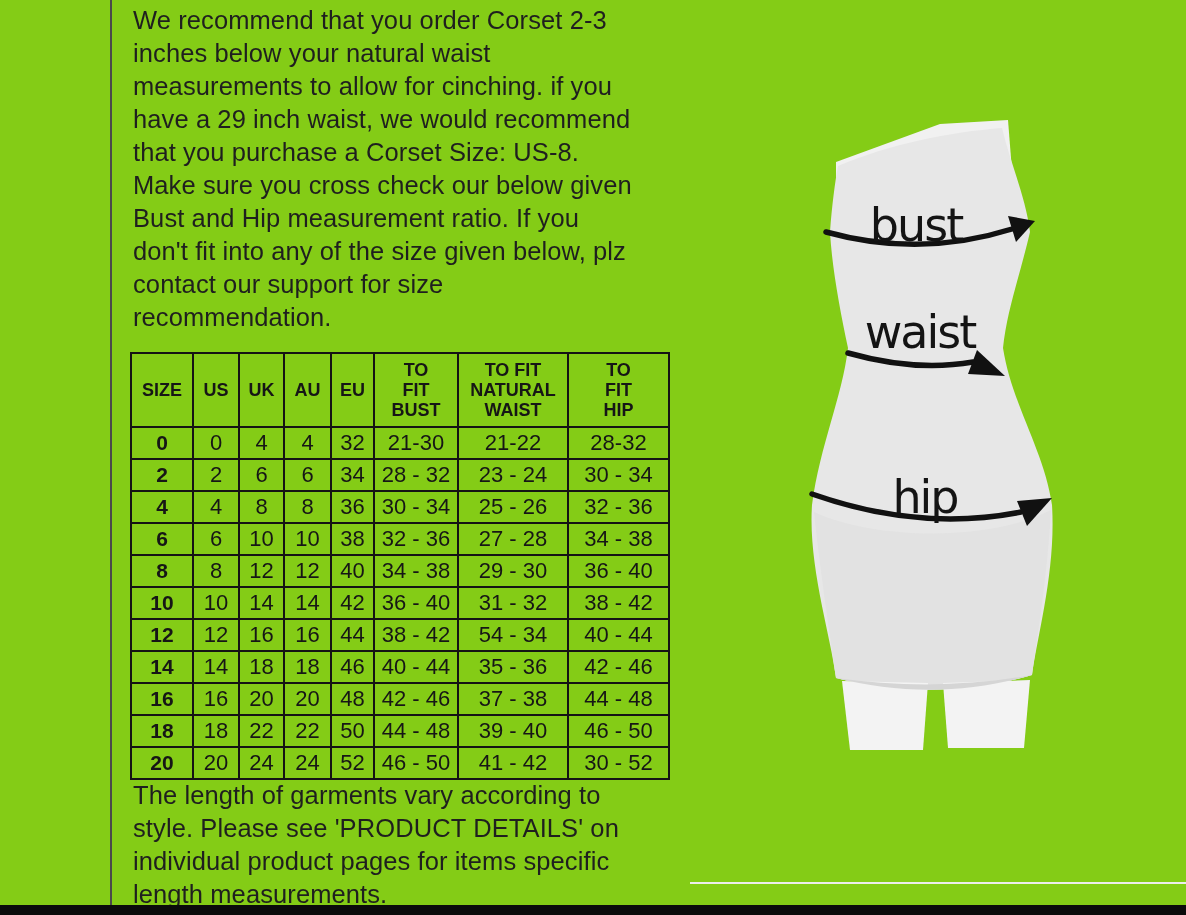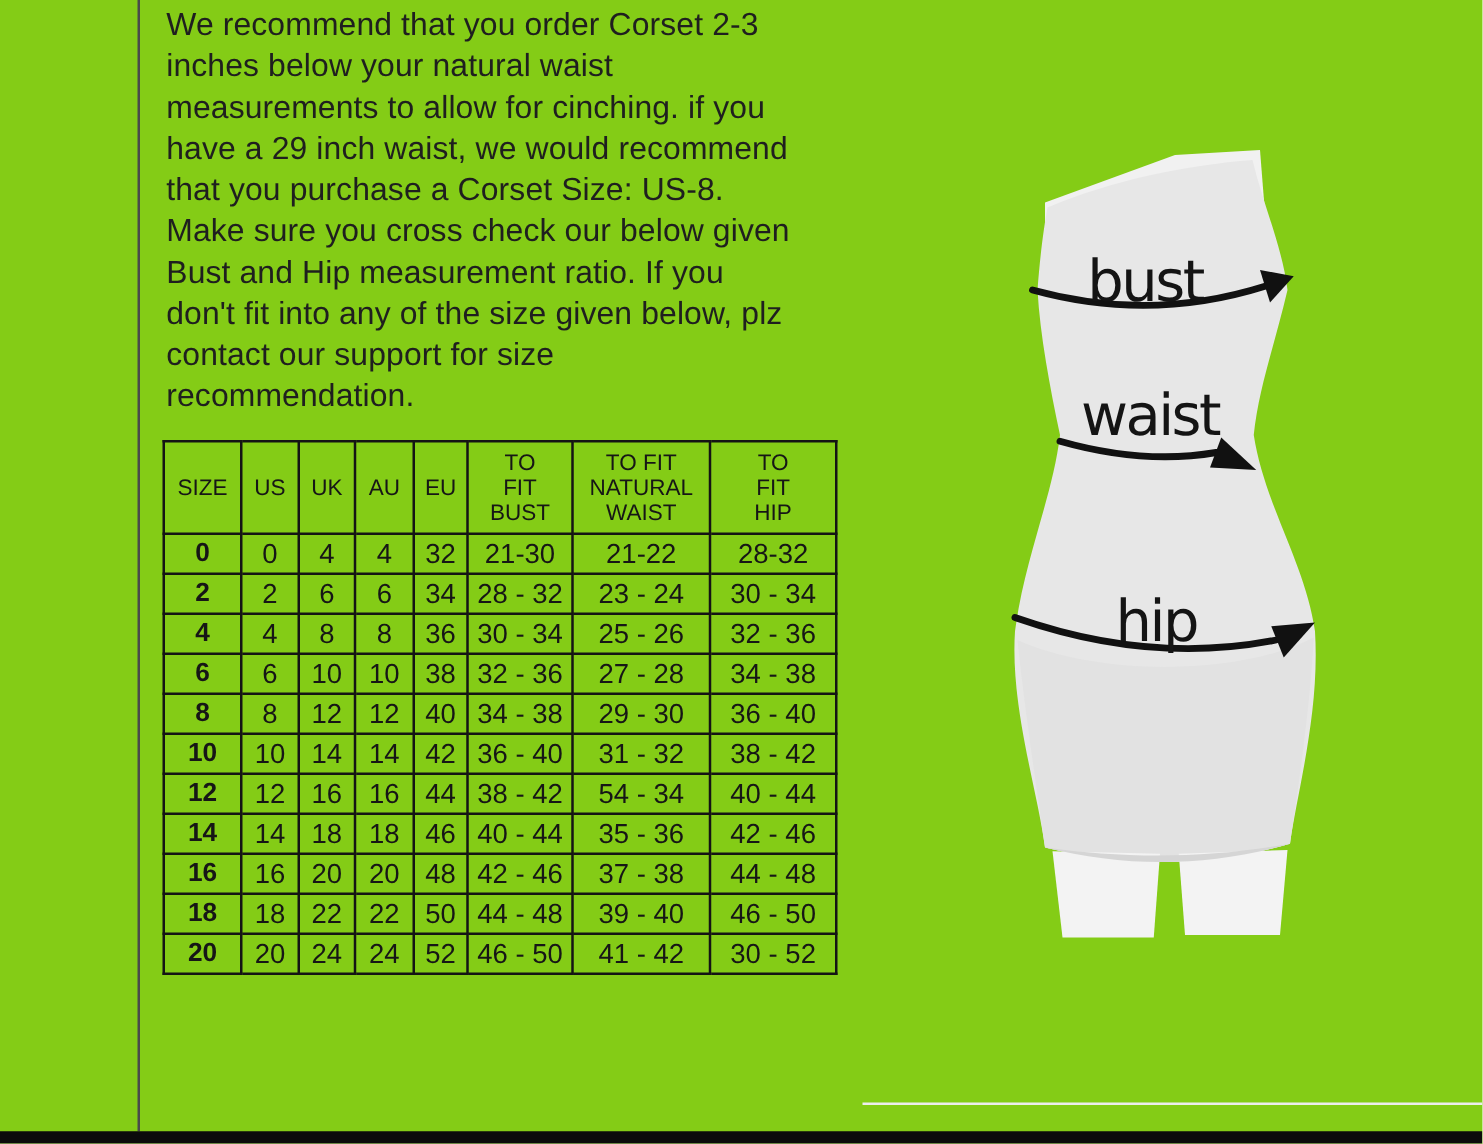--- a/index.html
+++ b/index.html
@@ -23,21 +23,21 @@
   table.size-table{
     position:absolute;left:130px;top:352px;width:538px;
     border-collapse:collapse;table-layout:fixed;
     color:#161616;
   }
   table.size-table th, table.size-table td{
     border:2px solid #141414;text-align:center;vertical-align:middle;
     padding:0;overflow:hidden;
   }
   table.size-table th{
-    font-size:18px;font-weight:normal;line-height:20px;white-space:pre-line;
+    font-size:18px;font-weight:bold;line-height:20px;white-space:pre-line;
     height:72px;
     margin-left:36px;
   }
   table.size-table td{font-size:22px;height:30px;}
   table.size-table td.size-col{font-weight:bold;font-size:21px;}
   .figure-wrap{position:absolute;left:790px;top:100px;width:300px;height:660px;}
   .fig-label{
     font-family:"DejaVu Sans","Liberation Sans",sans-serif;
     font-size:46px;letter-spacing:-2px;fill:#141414;
   }
@@ -198,20 +198,24 @@
           <td>24</td>
           <td>24</td>
           <td>52</td>
           <td>46 - 50</td>
           <td>41 - 42</td>
           <td>30 - 52</td>
         </tr>
       </tbody>
   </table>
 
+  <p class="note">The length of garments vary according to
+style. Please see 'PRODUCT DETAILS'  on
+individual product pages for items specific
+length measurements.</p>
 
   <div class="figure-wrap">
     <svg width="300" height="660" viewBox="0 0 300 660" xmlns="http://www.w3.org/2000/svg">
       <path d="M46,62 L150,24 L218,20 L224,96 L46,96 Z" fill="#f1f1f1"></path>
       <path d="M48,66 C100,44 160,32 212,28 C220,62 236,98 240,132
                C230,175 217,210 213,248 C222,305 254,350 262,405
                C266,470 248,532 242,575 C176,594 110,594 46,578
                C40,532 18,465 22,405 C30,345 52,298 58,248
                C50,210 42,168 40,132 C42,105 45,82 48,66 Z" fill="#e7e7e7"></path>
       <path d="M24,412 C30,470 40,535 46,578 C110,594 176,594 242,575

